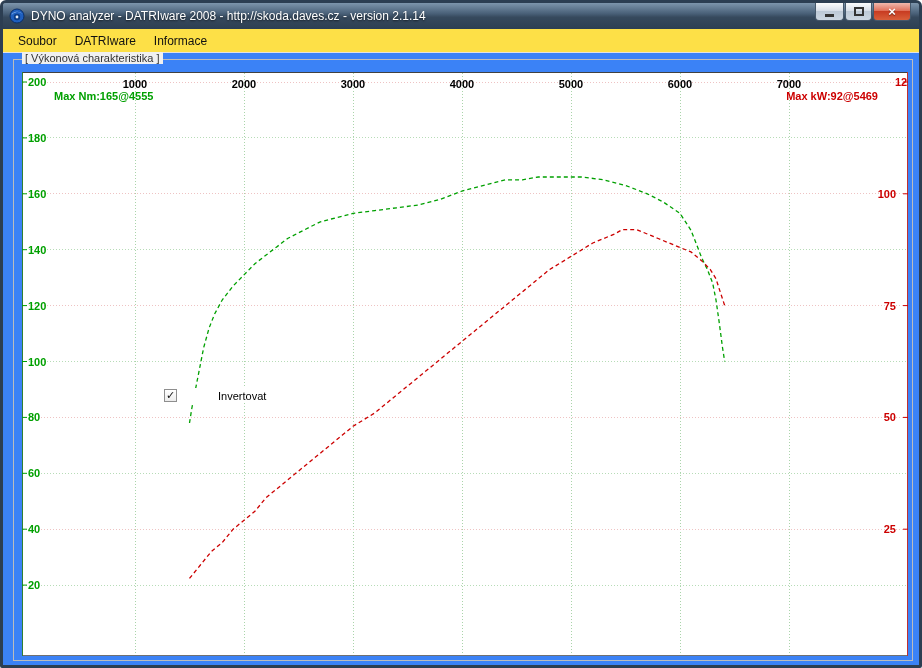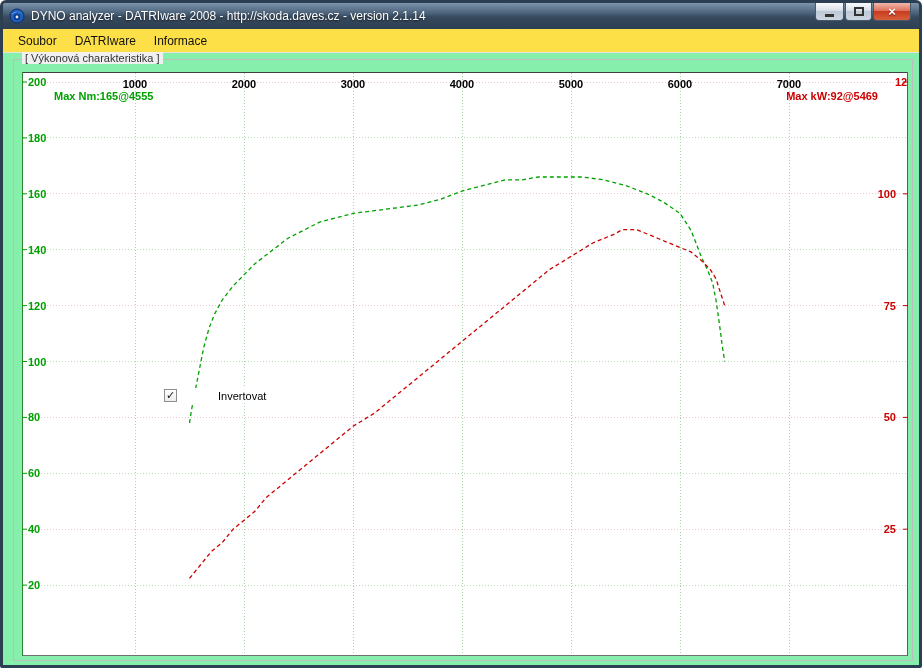--- a/index.html
+++ b/index.html
@@ -11,21 +11,21 @@
   .win-controls{display:flex;align-self:flex-start;margin-right:2px;}
   .win-btn{height:18px;border:1px solid #46586b;border-top:none;border-radius:0 0 4px 4px;display:flex;align-items:center;justify-content:center;background:linear-gradient(#fbfcfd,#d7dee8 45%,#bdc9d6 50%,#cdd7e2);margin-left:1px;cursor:default;}
   .win-btn.min{width:29px}
   .win-btn.max{width:27px}
   .win-btn.close{width:38px;background:linear-gradient(#f0b9ad,#e0705b 45%,#c83c22 50%,#d95f3a);}
   .glyph-min{width:9px;height:3px;background:#333;margin-top:7px;}
   .glyph-max{width:10px;height:9px;border:2px solid #333;}
   .close-x{font-size:13px;font-weight:bold;color:#fff;text-shadow:0 1px 1px rgba(0,0,0,.5);line-height:1;}
   .menubar{height:24px;background:#fde047;border-bottom:1px solid #e2e2e2;display:flex;align-items:center;padding-left:6px;}
   .menu-item{font-size:12px;color:#111;padding:3px 9px;cursor:default;}
-  .content{position:absolute;left:0;right:0;top:50px;bottom:0;background:#86efac;}
+  .content{position:absolute;left:0;right:0;top:50px;bottom:0;background:#3b82f6;}
   .groupbox{position:absolute;left:10px;right:6px;top:6px;bottom:4px;border:1px solid #bcbcbc;}
   .gb-legend{position:absolute;top:-8px;left:8px;background:#f0f0f0;padding:0 3px;font-size:11px;color:#333;white-space:nowrap;}
   .chart{position:absolute;left:8px;top:12px;width:886px;height:584px;background:#fff;}
   .chart svg{display:block;width:886px;height:584px;overflow:hidden;}
   .axis-label{font:bold 11px "Liberation Sans",sans-serif;}
   .axis-label.x{fill:#000;}
   .annot{font:bold 11px "Liberation Sans",sans-serif;}
   .checkbox{position:absolute;left:140px;top:316px;display:flex;align-items:center;gap:5px;background:#fff;padding:1px 2px;cursor:default;}
   .cb-box{width:13px;height:13px;border:1px solid #8e8e8e;background:linear-gradient(#fff,#ececec);display:flex;align-items:center;justify-content:center;font-size:11px;color:#111;line-height:1;}
   .cb-label{font-size:11px;color:#000;margin-left:36px;}

